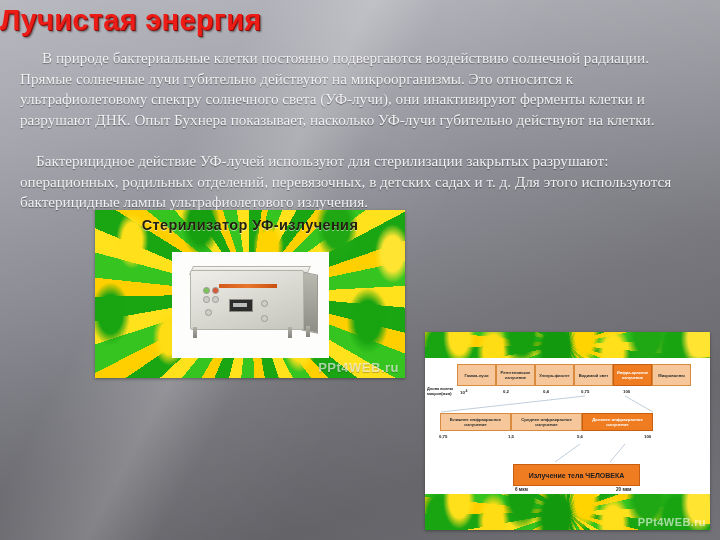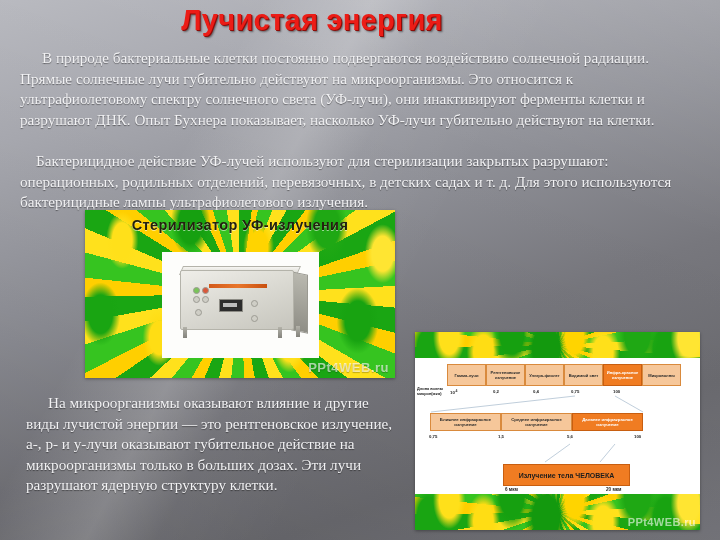--- a/index.html
+++ b/index.html
@@ -21,42 +21,42 @@
         rgba(255,255,255,0.00) 100%),
       linear-gradient(160deg,#b9bac0 0%, #a9aab1 18%, #8e8f96 42%, #77777d 62%, #6b6b70 80%, #76767c 100%);
   }
   .slide:before{
     content:"";position:absolute;inset:0;pointer-events:none;
     background:linear-gradient(200deg, rgba(255,255,255,0.12) 0%, rgba(255,255,255,0.0) 30%, rgba(0,0,0,0.04) 70%, rgba(0,0,0,0.10) 100%);
   }
 
   
   .title{
-    position:absolute;left:0;top:4px;width:624px;text-align:center;
+    position:absolute;left:0;top:4px;width:624px;text-align:left;
     font-family:"Liberation Sans", sans-serif;
     font-weight:bold;font-size:29px;letter-spacing:.3px;
     color:#ec1c16;
     text-shadow:1px 1px 0 #8e0b08, 2px 2px 2px rgba(0,0,0,.45);
     z-index:6;
   }
 
   
   .body-text{
     position:absolute;color:#f2f2f4;
     font-family:"Liberation Serif", serif;
     font-size:15.2px;line-height:20.5px;
     text-shadow:0 1px 1px rgba(0,0,0,.45);
     z-index:4;
   }
   #para-top{left:20px;top:48px;width:682px;text-indent:22px;}
   #para-mid{left:20px;top:151px;width:682px;text-indent:16px;}
   #para-bottom{left:26px;top:393px;width:372px;text-indent:22px;}
 
   
-  .pic{position:absolute;z-index:5;box-shadow:0 1px 3px rgba(0,0,0,.35);}
+  .pic{position:absolute;z-index:5;box-shadow:0 1px 3px rgba(0,0,0,.35);margin-left:10px;}
 
   
   .floral{
     background-color:#2eb81f;
     background-image:
       radial-gradient(ellipse 26px 46px at 12% 18%, #ffe01a 0 38%, rgba(255,224,26,0) 62%),
       radial-gradient(ellipse 30px 50px at 34% 8%,  #16a010 0 40%, rgba(22,160,16,0) 66%),
       radial-gradient(ellipse 24px 42px at 56% 22%, #ffd400 0 38%, rgba(255,212,0,0) 64%),
       radial-gradient(ellipse 32px 52px at 78% 10%, #1fa814 0 40%, rgba(31,168,20,0) 66%),
       radial-gradient(ellipse 28px 46px at 96% 26%, #ffe532 0 38%, rgba(255,229,50,0) 64%),
@@ -163,21 +163,20 @@
 </style>
 </head>
 <body>
 
 <div class="slide">
 
   <div class="title">Лучистая энергия</div>
 
   <div class="body-text" id="para-top">В природе бактериальные клетки постоянно подвергаются воздействию солнечной радиации. Прямые солнечные лучи губительно действуют на микроорганизмы. Это относится к ультрафиолетовому спектру солнечного света (УФ-лучи), они инактивируют ферменты клетки и разрушают ДНК. Опыт Бухнера показывает, насколько УФ-лучи губительно действуют на клетки.</div>
   <div class="body-text" id="para-mid">Бактерицидное действие УФ-лучей используют для стерилизации закрытых разрушают: операционных, родильных отделений, перевязочных, в детских садах и т. д. Для этого используются бактерицидные лампы ультрафиолетового излучения.</div>
-  <div class="body-text" id="para-bottom">На микроорганизмы оказывают влияние и другие виды лучистой энергии — это рентгеновское излучение, а-, р- и у-лучи оказывают губительное действие на микроорганизмы только в больших дозах. Эти лучи разрушают ядерную структуру клетки.</div>
 
   <div class="pic floral" id="pic-sterilizer">
     <div class="cap">Стерилизатор УФ-излучения</div>
 
     <div class="white-plate">
       <div class="device">
         <div class="dev-top"></div>
         <div class="dev-side"></div>
         <div class="dev-body">
           <div class="dev-strip"></div>

